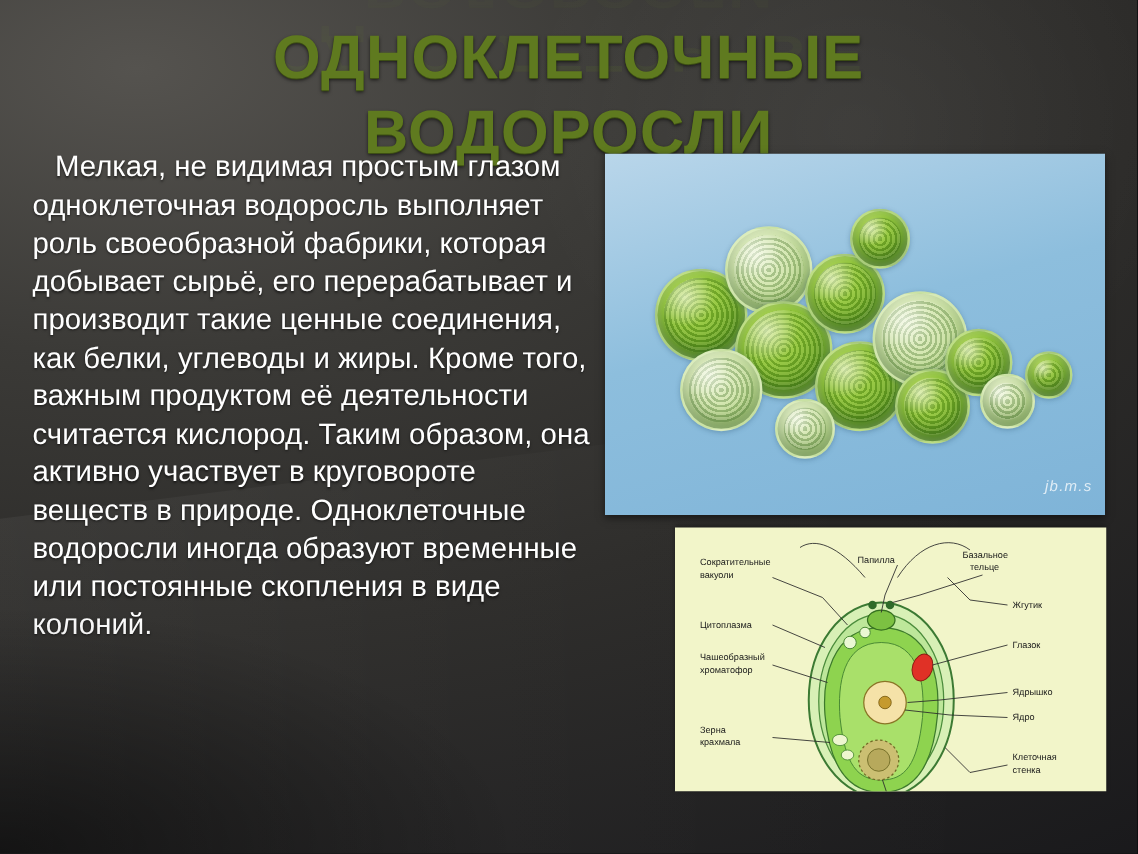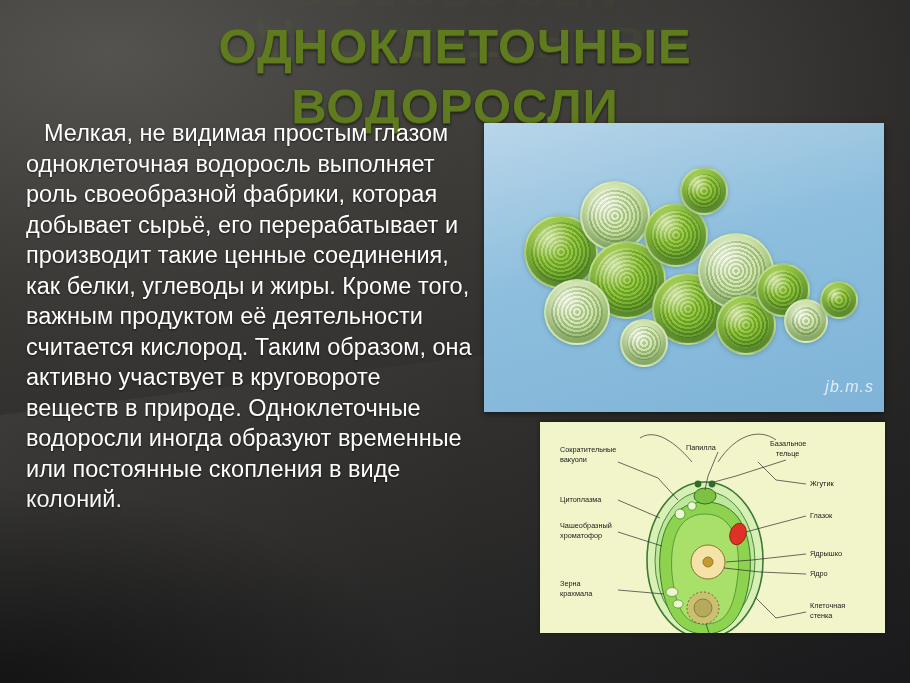--- a/index.html
+++ b/index.html
@@ -111,21 +111,21 @@
     z-index: 4;
     overflow: hidden;
     background: linear-gradient(165deg, #b9d6ea 0%, #8dbedd 45%, #7fb4d8 100%);
     box-shadow: 0 2px 6px rgba(0,0,0,0.5);
   }
   .photo .watermark {
     position: absolute;
     right: 10px;
     bottom: 16px;
     font-style: italic;
-    font-size: 16px;
+    font-size: 12px;
     color: rgba(255,255,255,0.75);
     letter-spacing: 1px;
   }
   .cell {
     position: absolute;
     border-radius: 50%;
     background:
       radial-gradient(circle at 35% 30%, #b6d95c 0%, #8cc32f 35%, #5f9a1c 72%, #3f7412 100%);
     box-shadow:
       inset 0 0 10px rgba(255,255,255,0.35),

